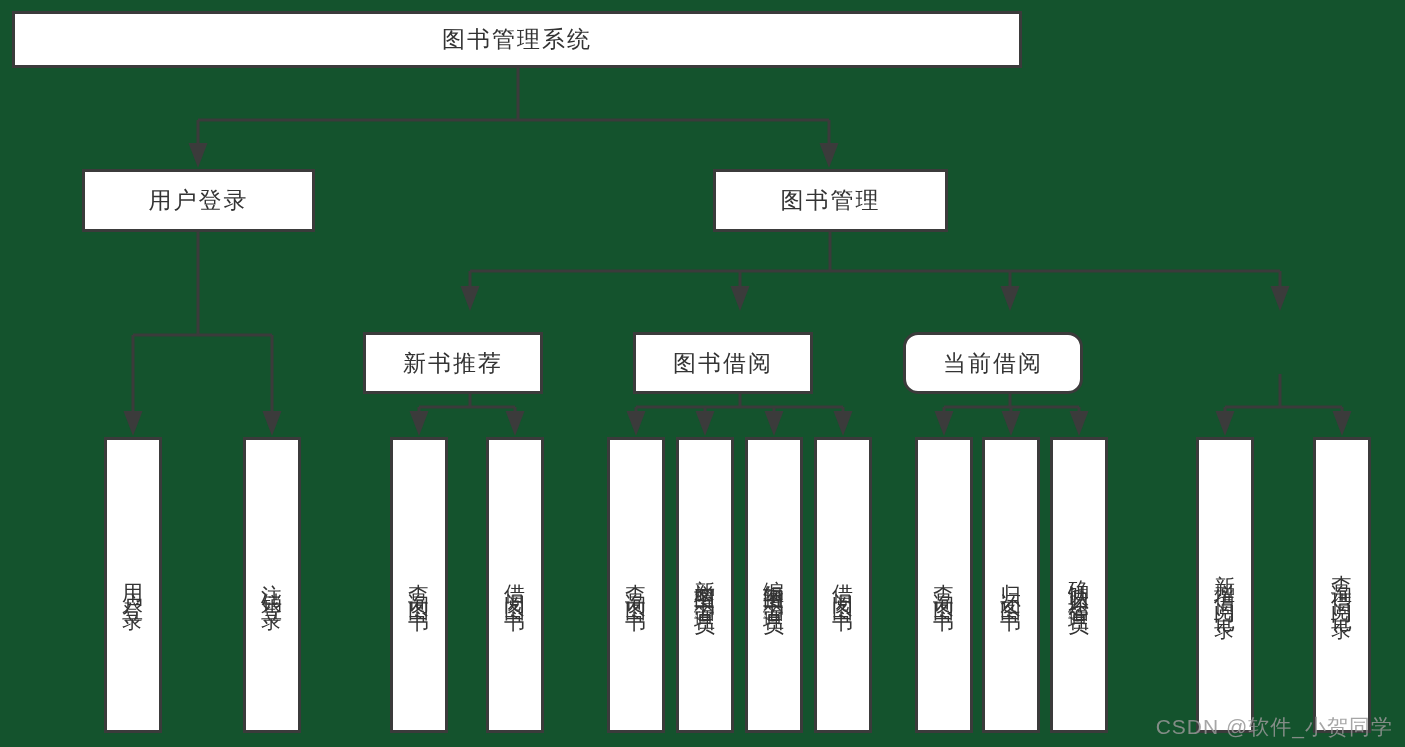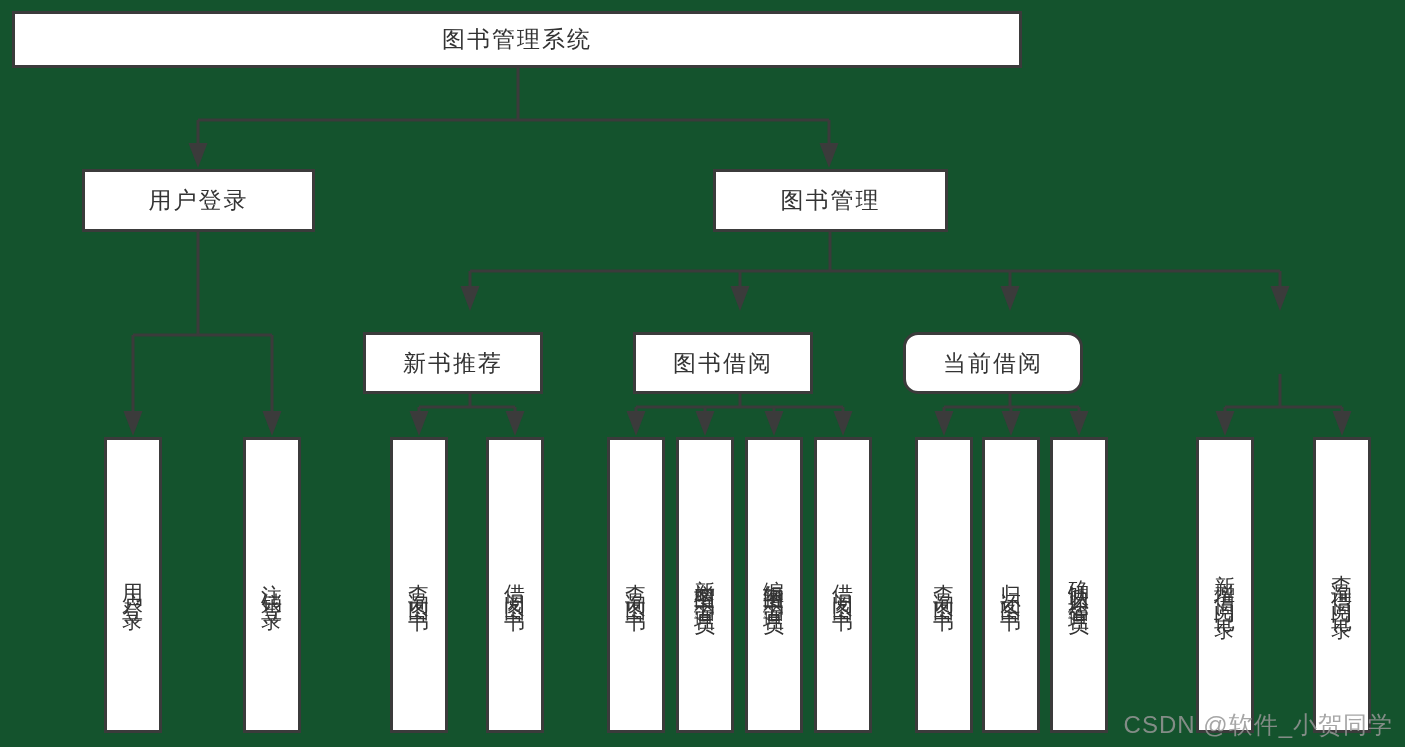--- a/index.html
+++ b/index.html
@@ -56,21 +56,21 @@
     color: #333333;
     line-height: 1;
   }
   .leaf .v-label.long {
     letter-spacing: 5px;
   }
   .watermark {
     position: absolute;
     right: 12px;
     bottom: 6px;
-    font-size: 24px;
+    font-size: 21px;
     color: rgba(150,150,150,0.85);
     letter-spacing: 1px;
     white-space: nowrap;
   }
 </style>
 </head>
 <body>
 
 <div id="canvas">
 

